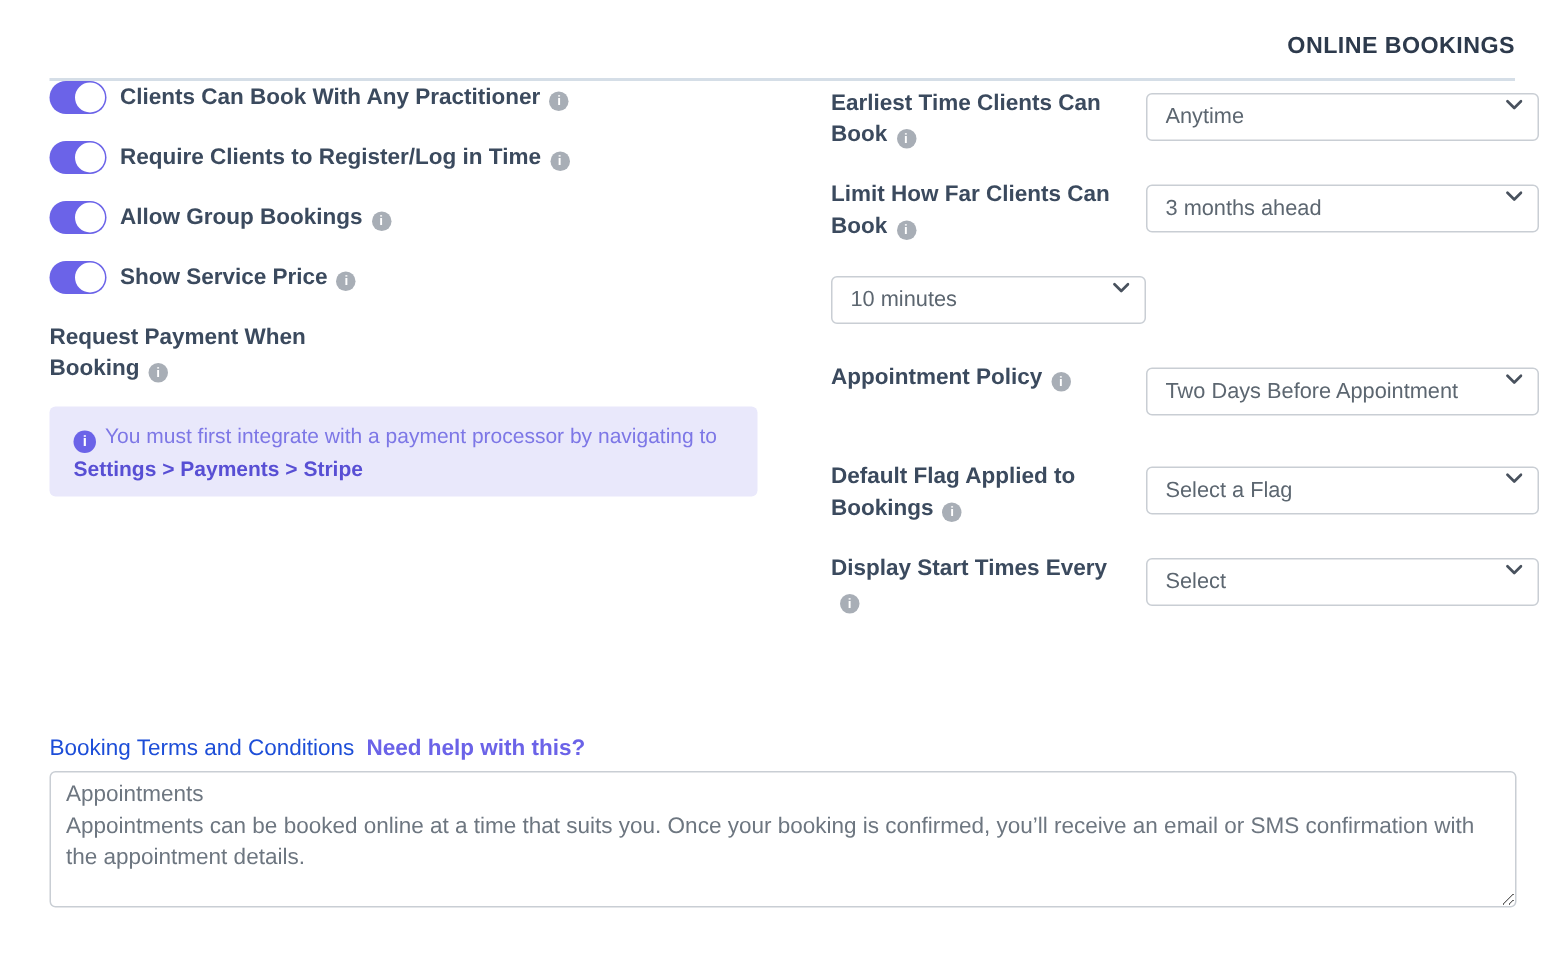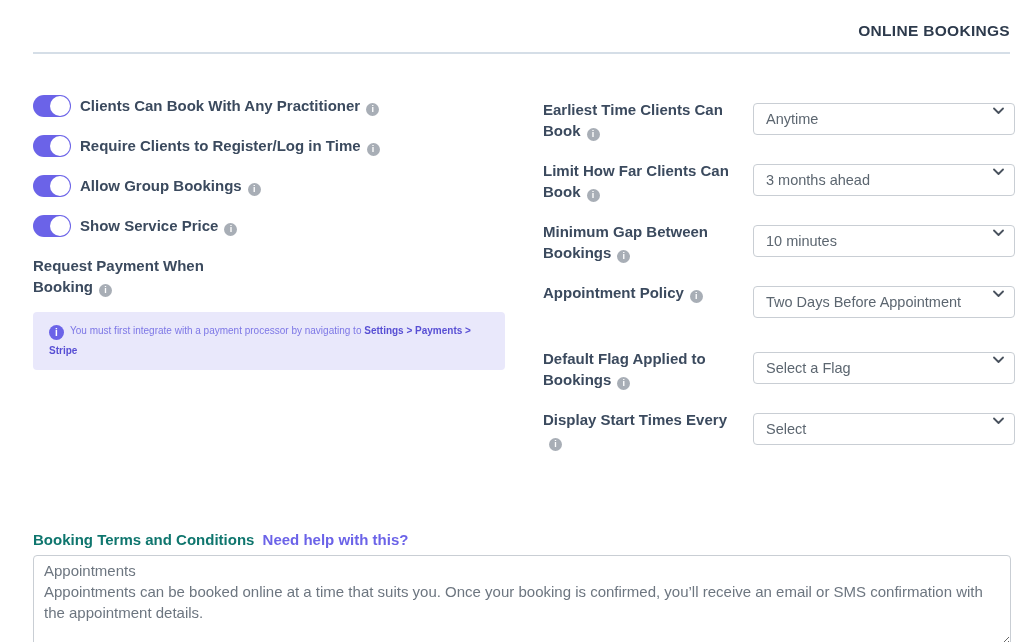--- a/index.html
+++ b/index.html
@@ -6,58 +6,58 @@
   html, body { width: 1032px; height: 642px; background: #ffffff; overflow: hidden; }
   body { font-family: "Liberation Sans", "DejaVu Sans", sans-serif; color: #3b4a5e; }
 
   .page { padding: 22px 22px 0 33px; }
 
   
   .section-head { border-bottom: 2px solid #d5dee7; padding-bottom: 12px; text-align: right; }
   .section-title { font-size: 15.5px; font-weight: 700; color: #2d3a4c; letter-spacing: .3px; }
 
   
-  .columns { display: grid; grid-template-columns: 472px 472px; column-gap: 38px; padding-top: 41px; }
+  .columns { display: grid; grid-template-columns: 472px 472px; column-gap: 49px; }
 
   
   .toggle-row { display: flex; align-items: center; margin-bottom: 18px; height: 22px; }
   .toggle { width: 38px; height: 22px; border-radius: 11px; background: #6b63e8; position: relative; flex: none; cursor: pointer; }
   .toggle .knob { position: absolute; top: 1px; right: 1px; width: 20px; height: 20px; border-radius: 50%; background: #ffffff; }
   .t-label { margin-left: 9px; font-size: 15px; font-weight: 600; color: #3b4a5e; }
 
   .info { display: inline-block; width: 13px; height: 13px; border-radius: 50%; background: #a8aeb6;
           color: #ffffff; font-size: 9px; font-weight: 700; line-height: 13px; text-align: center;
           vertical-align: -1px; margin-left: 6px; cursor: pointer; }
   .info::after { content: "i"; }
 
   .payment-label { font-size: 15px; font-weight: 700; color: #3b4a5e;
                    width: 200px; line-height: 21px; }
 
   .banner { margin-top: 15px; background: #e9e8fb; border-radius: 4px; padding: 9px 15px 9px 16px;
-            font-size: 10px; line-height: 20px; color: #7d77e6; }
+            font-size: 14px; line-height: 20px; color: #7d77e6; }
   .banner .info-accent { display: inline-block; width: 15px; height: 15px; border-radius: 50%; background: #6b63e8;
             color: #fff; font-size: 10px; font-weight: 700; line-height: 15px; text-align: center;
             vertical-align: -2px; margin-right: 6px; }
   .banner .info-accent::after { content: "i"; }
   .banner .path { font-weight: 700; color: #584fd4; }
 
   
   .setting-row { display: grid; grid-template-columns: 210px 262px; align-items: start; min-height: 61px; }
   .setting-row.gap { margin-top: 5px; }
   .s-label { font-size: 15px; font-weight: 600; color: #3b4a5e; line-height: 21px; padding-right: 22px; padding-top: 4px; }
   .select-wrap { position: relative; }
   .select-wrap select { width: 100%; height: 32px; appearance: none; -webkit-appearance: none;
         border: 1px solid #c9ced4; border-radius: 4px; background: #ffffff; color: #5c6670;
         font-family: inherit; font-size: 14.5px; padding: 0 30px 0 12px; cursor: pointer; margin-top: 8px; }
   .select-wrap .chev { position: absolute; right: 11px; top: 12px; pointer-events: none; }
 
   
   .terms { margin-top: 63px; }
   .terms-head { font-size: 15px; line-height: 21px; }
-  .terms-title { font-weight: 700; color: #0f766e; }
+  .terms-title { font-weight: 400; color: #1d4ed8; }
   .help-link { font-weight: 600; color: #6b63e8; text-decoration: none; cursor: pointer; margin-left: 4px; }
   .terms textarea { margin-top: 5px; width: 978px; height: 91px; resize: both;
         border: 1px solid #c9ced4; border-radius: 4px; padding: 4px 10px; overflow-y: scroll;
         font-family: inherit; font-size: 15px; line-height: 21px; color: #6d7680; }
   .terms textarea::-webkit-scrollbar { width: 13px; }
   .terms textarea::-webkit-scrollbar-track { background: #f6f7f8; border-left: 1px solid #e4e6e8; }
   .terms textarea::-webkit-scrollbar-thumb { background: #c4c7cb; border-radius: 6px; border: 2px solid #f6f7f8; }
   .terms textarea::-webkit-scrollbar-button:single-button { height: 12px; background: #f6f7f8; }
 </style>
 </head>
@@ -128,21 +128,20 @@
         <div class="s-label"><span>Limit How Far Clients Can Book</span><span class="info"></span></div>
         <div class="select-wrap">
           <select><option>3 months ahead</option></select>
           <svg class="chev" width="11" height="8" viewBox="0 0 11 8">
               <path d="M1 1.5l4.5 4.5L10 1.5" fill="none" stroke="#49525e" stroke-width="1.8" stroke-linecap="round" stroke-linejoin="round"></path>
             </svg>
         </div>
       </div>
 
       <div class="setting-row">
-        <div class="s-label"><span>Minimum Gap Between Bookings</span><span class="info"></span></div>
         <div class="select-wrap">
           <select><option>10 minutes</option></select>
           <svg class="chev" width="11" height="8" viewBox="0 0 11 8">
               <path d="M1 1.5l4.5 4.5L10 1.5" fill="none" stroke="#49525e" stroke-width="1.8" stroke-linecap="round" stroke-linejoin="round"></path>
             </svg>
         </div>
       </div>
 
       <div class="setting-row">
         <div class="s-label"><span>Appointment Policy</span><span class="info"></span></div>

